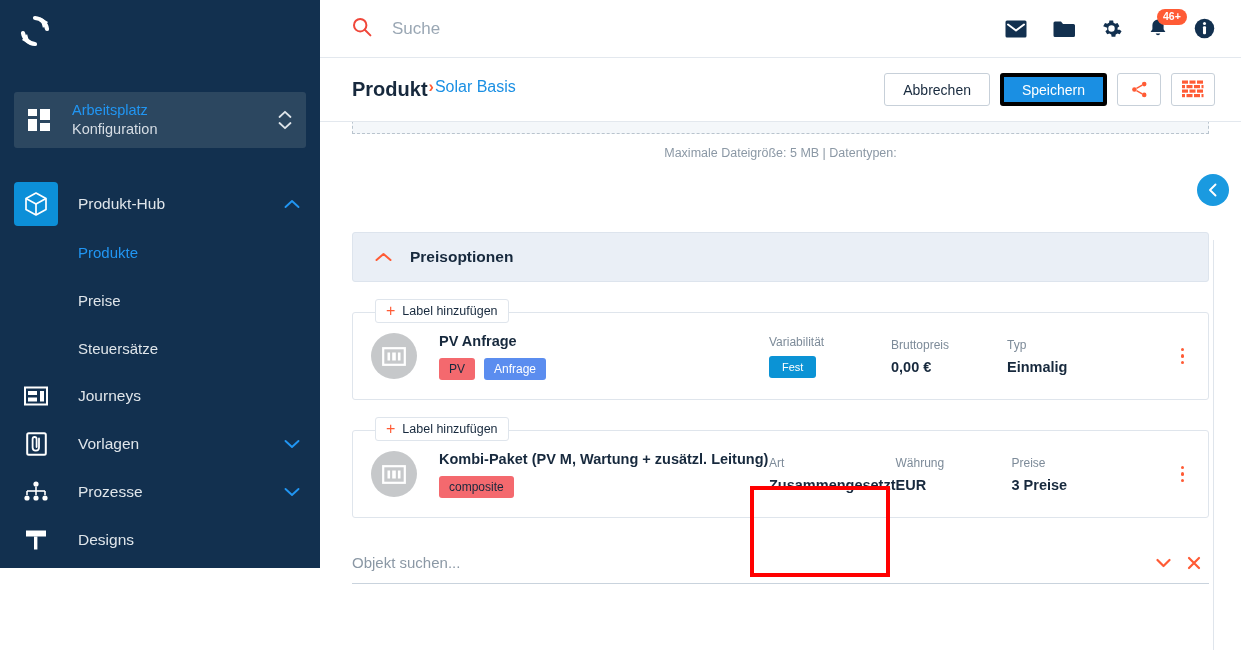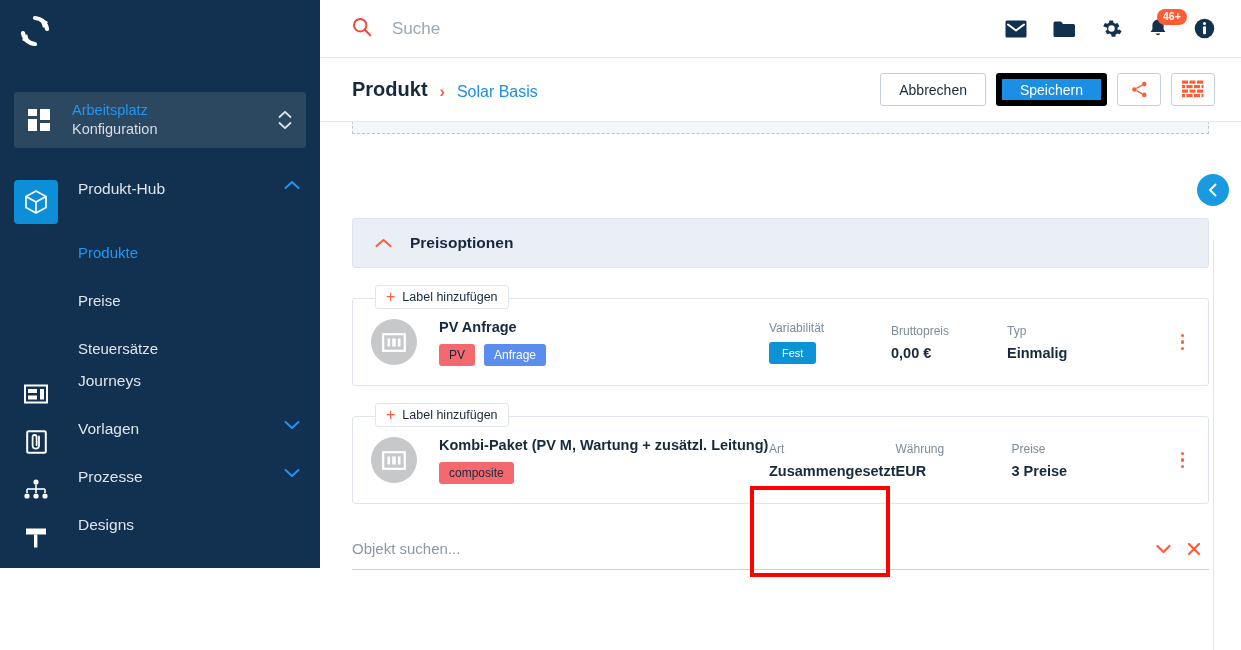--- a/index.html
+++ b/index.html
@@ -32,21 +32,21 @@
     cursor: pointer;
   }
   .ws-icon { width: 22px; height: 22px; flex: 0 0 22px; margin-right: 22px; }
   .ws-texts { flex: 1; line-height: 1.15; }
   .ws-title { color: #2196f3; font-size: 14.5px; font-weight: 400; }
   .ws-sub { color: #d6dde4; font-size: 14.5px; font-weight: 400; margin-top: 2px; }
   .ws-carets { display: flex; flex-direction: column; align-items: center; gap: 2px; }
 
   .nav { margin-top: 32px; }
   .nav-group-head {
-    display: flex; 
+    display: flex; align-items: center;
     height: 48px;
     padding-left: 14px; padding-right: 20px;
     cursor: pointer;
   }
   .nav-icon-box {
     width: 44px; height: 44px; flex: 0 0 44px;
     border-radius: 4px;
     display: flex; align-items: center; justify-content: center;
     margin-right: 20px;
   }
@@ -90,34 +90,34 @@
     line-height: 1.1;
     white-space: nowrap;
   }
 
   .subbar {
     height: 64px;
     border-bottom: 1px solid #e3e8ee;
     display: flex; align-items: center;
     padding: 0 26px 0 32px;
   }
-  .crumb { display: flex; align-items: flex-end; gap: 12px; flex: 1; }
+  .crumb { display: flex; align-items: flex-start; gap: 1px; flex: 1; }
   .crumb-root { font-size: 20px; font-weight: 700; color: #17293d; }
   .crumb-sep { color: #ff5b35; font-size: 16px; font-weight: 700; }
   .crumb-leaf { font-size: 16px; font-weight: 400; color: #1a8fe3; cursor: pointer; }
 
   .actions { display: flex; align-items: center; gap: 10px; }
   .btn {
     height: 33px; border-radius: 3px;
     font-family: "Liberation Sans", sans-serif;
     font-size: 14px; cursor: pointer;
     padding: 0 18px;
   }
   .btn-secondary { background: #fff; border: 1px solid #c7d0d9; color: #17293d; }
-  .btn-primary { background: #1a8fe3; border: 6px solid #000000; color: #fff; }
+  .btn-primary { background: #1a8fe3; border: 4px solid #000000; color: #fff; }
   .icon-btn {
     width: 44px; height: 33px;
     background: #fff; border: 1px solid #c7d0d9; border-radius: 3px;
     display: flex; align-items: center; justify-content: center;
     cursor: pointer;
   }
 
   .content { position: relative; height: 528px; overflow: hidden; padding: 0 32px; }
 
   .upload-box {
@@ -434,20 +434,21 @@
 
     <div class="content">
 
       <div class="edge-line"></div>
 
       <div class="upload-box">
         
         
         
       </div>
+      <div class="upload-note">Maximale Dateigröße: 5 MB  |  Datentypen:</div>
 
       <div class="section-head">
         <svg width="17" height="10" viewBox="0 0 17 10">
           <path d="M1.5 8 L8.5 2 L15.5 8" stroke="#ff5b35" stroke-width="2" fill="none" stroke-linecap="round" stroke-linejoin="round"></path>
         </svg>
         <span class="section-title">Preisoptionen</span>
       </div>
 
       <div class="option-card">
         <div class="label-add">

